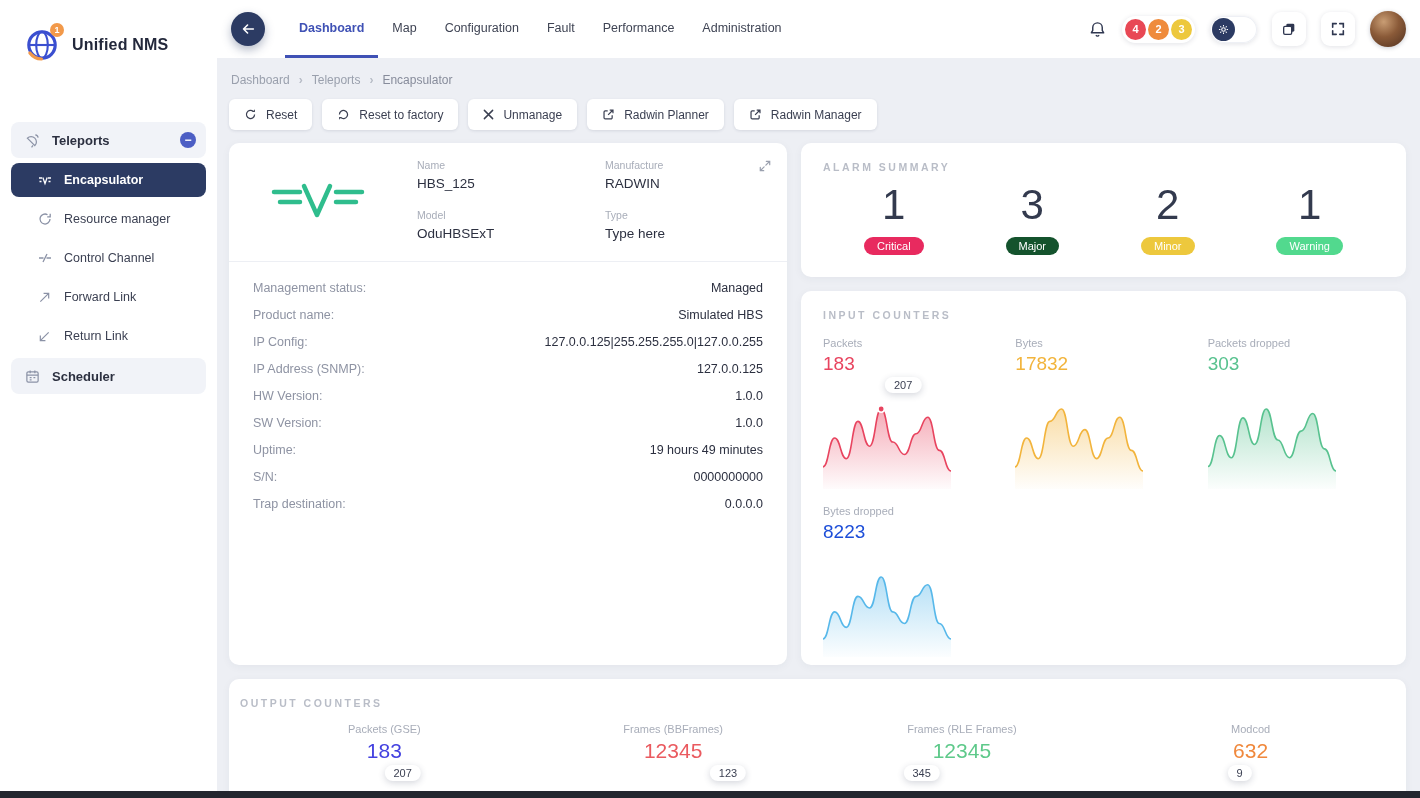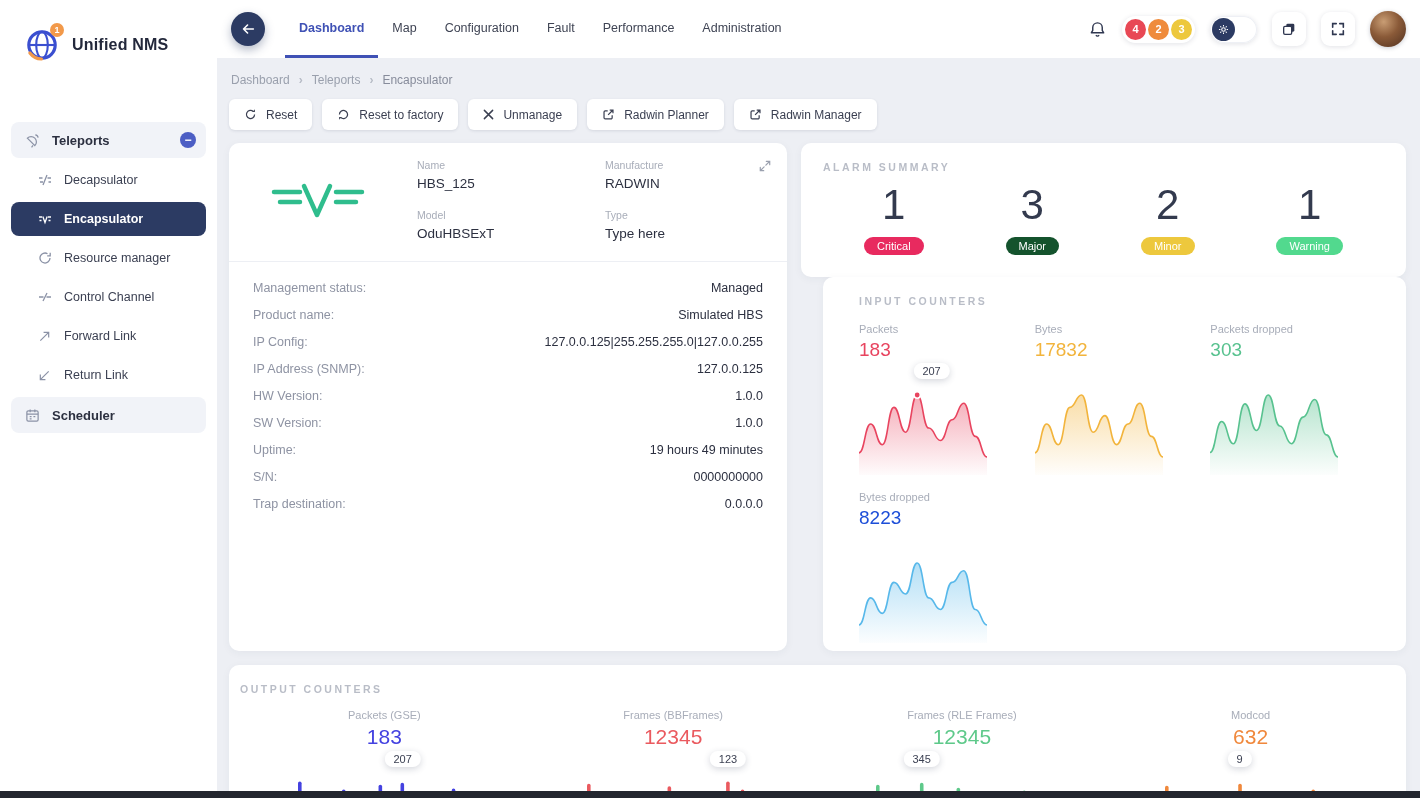--- a/index.html
+++ b/index.html
@@ -40,21 +40,21 @@
 
   
   .content{flex:1;padding:8px 14px 0 12px;overflow:hidden;}
   .breadcrumb{display:flex;align-items:center;gap:9px;font-size:12px;color:#9aa0ad;height:28px;padding-left:2px;}
   .breadcrumb .sep{color:#b7bcc6;font-weight:bold;}
   .breadcrumb .current{color:#878c9b;}
   .toolbar{display:flex;gap:10px;margin:5px 0 13px;}
   .tbtn{display:flex;align-items:center;gap:9px;background:#fff;border:none;border-radius:6px;height:31px;padding:0 15px;font-size:12px;color:#3a3f51;box-shadow:0 1px 3px rgba(40,50,80,.12);font-family:inherit;cursor:pointer;white-space:nowrap;}
 
   .grid{display:grid;grid-template-columns:558px 1fr;gap:14px;}
-  .right-col{display:flex;flex-direction:column;min-width:0;}
+  .right-col{display:flex;flex-direction:column;gap:14px;min-width:0;}
   .card{background:#fff;border-radius:10px;box-shadow:0 2px 8px rgba(40,50,80,.05);}
   .card-title{font-size:10.5px;letter-spacing:2.5px;color:#b9bdc7;font-weight:bold;}
 
   
   .device-card{padding:8px 24px 14px;position:relative;}
   .expand{position:absolute;top:15px;right:16px;cursor:pointer;}
   .device-head{display:flex;gap:34px;padding:8px 0 20px;align-items:center;}
   .device-logo{width:130px;display:flex;align-items:center;justify-content:center;flex-shrink:0;}
   .head-fields{display:grid;grid-template-columns:1fr 1fr;gap:18px 30px;flex:1;}
   .flabel{font-size:10.5px;color:#a8adb9;margin-bottom:5px;}
@@ -66,21 +66,21 @@
   .detail-row .dv{color:#2c3040;text-align:right;}
 
   
   .alarm-card{padding:18px 22px 22px;}
   .alarm-items{display:flex;justify-content:space-around;margin-top:10px;}
   .alarm-item{display:flex;flex-direction:column;align-items:center;gap:10px;}
   .alarm-count{font-size:42px;font-weight:200;color:#333a4e;line-height:1.05;}
   .alarm-badge{padding:3px 13px;border-radius:10px;color:#fff;font-size:11px;}
 
   
-  .input-card{padding:18px 36px 8px;margin-left:22px;}
+  .input-card{padding:18px 22px 8px;}
   .counters-grid{display:grid;grid-template-columns:repeat(3,1fr);gap:16px;margin-top:16px;}
   .counter{min-width:0;}
   .clabel{font-size:11px;color:#a8adb9;margin-bottom:4px;white-space:nowrap;}
   .cvalue{font-size:19px;font-weight:500;}
   .area-chart{position:relative;margin-top:2px;height:112px;padding-top:24px;}
 
   
   .output-card{padding:18px 11px 22px;margin-top:14px;}
   .out-grid{display:grid;grid-template-columns:repeat(4,1fr);margin-top:14px;}
   .out-col{display:flex;flex-direction:column;align-items:center;min-width:0;}
@@ -115,28 +115,20 @@
         <svg viewBox="0 0 16 16" width="15" height="15" fill="none" stroke="#8b92a6" stroke-width="1.3">
           <path d="M2.5 5.5 10.5 13.5a5.6 5.6 0 0 0-8-8z"></path>
           <path d="M11 2a3.5 3.5 0 0 1 3 3"></path>
           <path d="M8.5 13.2 7 15.3"></path>
         </svg>
       </span>
       <span class="ml">Teleports</span>
       <span class="toggle minus">−</span>
     </div>
 
-    <div class="menu-row sub">
-      <span class="mi">
-        <svg viewBox="0 0 14 14" width="14" height="14" fill="none" stroke="#8b92a6" stroke-width="1.3">
-          <path d="M1 5h3.5 M9.5 5h3.5 M2 9h3 M10.5 9h2.5 M9 2 5 12"></path>
-        </svg>
-      </span>
-      <span class="ml">Decapsulator</span>
-    </div>
 
     <div class="menu-row sub active">
       <span class="mi">
         <svg viewBox="0 0 14 14" width="14" height="14" fill="none" stroke="#ffffff" stroke-width="1.3">
           <path d="M1 5h3 M10 5h3 M1.5 8.5h2 M10.5 8.5h2 M4.8 4.5 7 10.5 9.2 4.5"></path>
         </svg>
       </span>
       <span class="ml">Encapsulator</span>
     </div>
 

